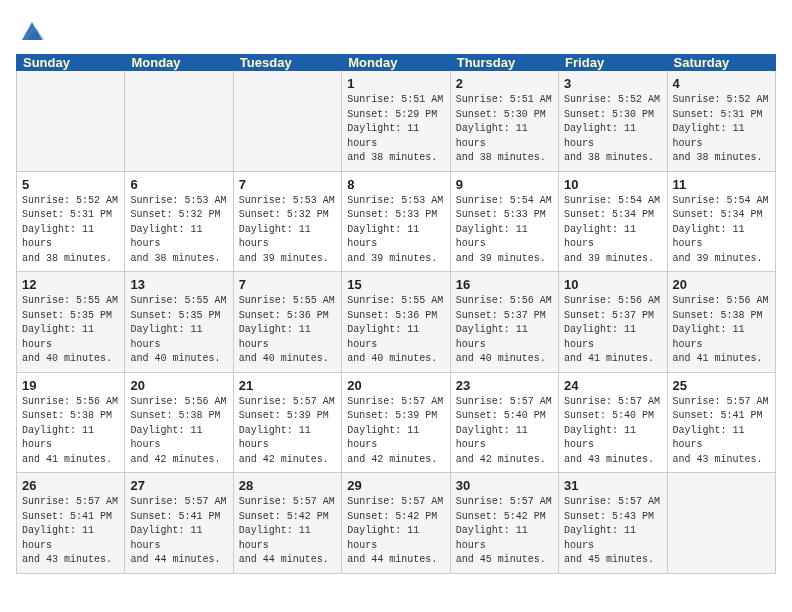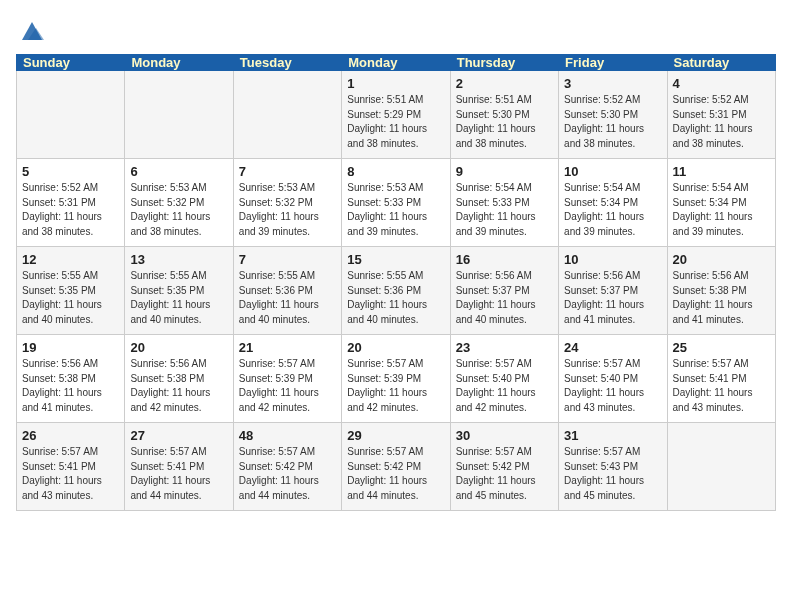--- a/index.html
+++ b/index.html
@@ -80,20 +80,21 @@
       font-weight: bold;
       font-size: 13px;
       display: block;
       margin-bottom: 2px;
       color: #222;
     }
     .day-info {
       font-size: 10px;
       color: #333;
       line-height: 1.45;
+      font-family: Liberation Mono, monospace;
     }
     .empty-cell {
       background-color: #f5f5f5;
     }
   </style>
 </head>
 <body>
 
 <div class="header">
   <div class="logo">
@@ -320,21 +321,21 @@
 and 43 minutes.</div>
         </td>
         <td>
           <span class="day-number">27</span>
           <div class="day-info" style="white-space: pre-line;">Sunrise: 5:57 AM
 Sunset: 5:41 PM
 Daylight: 11 hours
 and 44 minutes.</div>
         </td>
         <td>
-          <span class="day-number">48</span>
+          <span class="day-number">28</span>
           <div class="day-info" style="white-space: pre-line;">Sunrise: 5:57 AM
 Sunset: 5:42 PM
 Daylight: 11 hours
 and 44 minutes.</div>
         </td>
         <td>
           <span class="day-number">29</span>
           <div class="day-info" style="white-space: pre-line;">Sunrise: 5:57 AM
 Sunset: 5:42 PM
 Daylight: 11 hours

